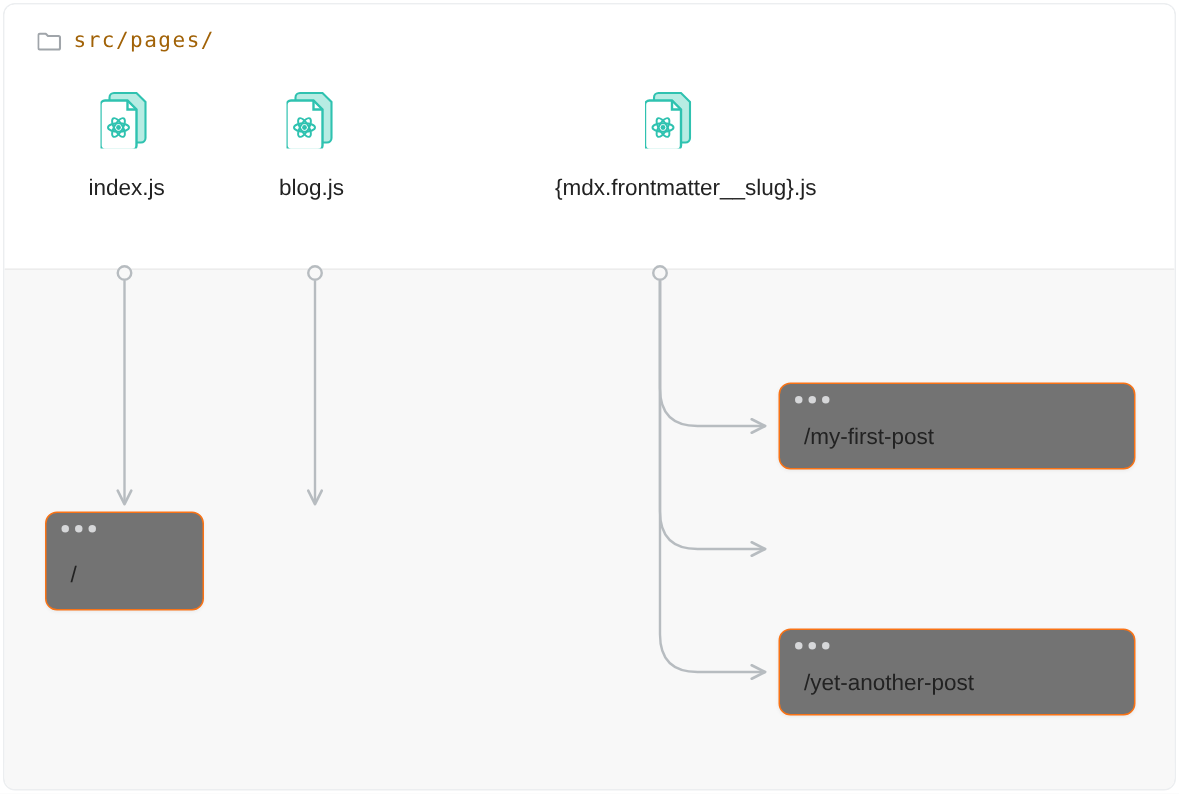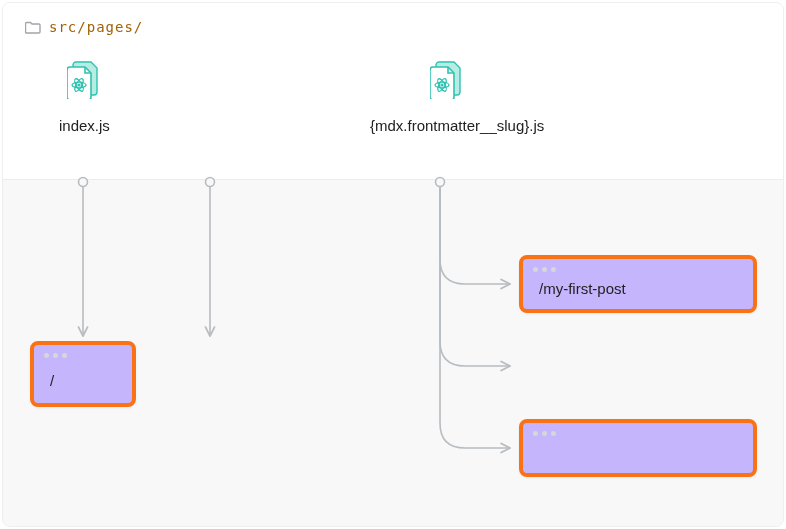--- a/index.html
+++ b/index.html
@@ -55,22 +55,22 @@
     width: 34px; height: 38px;
   }
   .file-label {
     font-size: 15px;
     color: #222;
     font-family: -apple-system, BlinkMacSystemFont, sans-serif;
     white-space: nowrap;
   }
   .page-card {
     position: absolute;
-    background: #c4b5fd;
-    border: 4px solid #f97316;
+    background: #737373;
+    border: 1px solid #f97316;
     border-radius: 8px;
     box-shadow: 0 1px 3px rgba(0,0,0,0.04), 0 1px 2px rgba(0,0,0,0.02);
   }
   .page-card .dots {
     position: absolute;
     top: 8px; left: 10px;
     display: flex; gap: 4px;
   }
   .page-card .dots span {
     width: 5px; height: 5px; border-radius: 50%;
@@ -120,20 +120,36 @@
           <circle r="1.6" fill="#2fc2b0"></circle>
           <ellipse rx="7" ry="2.8" fill="none" stroke="#2fc2b0" stroke-width="1.3"></ellipse>
           <ellipse rx="7" ry="2.8" fill="none" stroke="#2fc2b0" stroke-width="1.3" transform="rotate(60)"></ellipse>
           <ellipse rx="7" ry="2.8" fill="none" stroke="#2fc2b0" stroke-width="1.3" transform="rotate(-60)"></ellipse>
         </g>
       </svg>
     </span>
     <span class="file-label">index.js</span>
   </div>
 
+  <div class="file-node" style="left:183px; top:58px;">
+    <span>
+      <svg class="file-icon" viewBox="0 0 34 38">
+        <path d="M9 1 h15 l6 6 v24 a3 3 0 0 1 -3 3 h-18 a3 3 0 0 1 -3 -3 v-27 a3 3 0 0 1 3 -3 z" fill="#b7ece3" stroke="#2fc2b0" stroke-width="1.4"></path>
+        <path d="M3 6 h15 l6 6 v24 a3 3 0 0 1 -3 3 h-18 a3 3 0 0 1 -3 -3 v-27 a3 3 0 0 1 3 -3 z" fill="#ffffff" stroke="#2fc2b0" stroke-width="1.6"></path>
+        <path d="M18 6 v6 h6" fill="none" stroke="#2fc2b0" stroke-width="1.6"></path>
+        <g transform="translate(12,24)">
+          <circle r="1.6" fill="#2fc2b0"></circle>
+          <ellipse rx="7" ry="2.8" fill="none" stroke="#2fc2b0" stroke-width="1.3"></ellipse>
+          <ellipse rx="7" ry="2.8" fill="none" stroke="#2fc2b0" stroke-width="1.3" transform="rotate(60)"></ellipse>
+          <ellipse rx="7" ry="2.8" fill="none" stroke="#2fc2b0" stroke-width="1.3" transform="rotate(-60)"></ellipse>
+        </g>
+      </svg>
+    </span>
+    <span class="file-label">blog.js</span>
+  </div>
 
   <div class="file-node" style="left:367px; top:58px; align-items:flex-start;">
     <span style="margin-left:60px;">
       <svg class="file-icon" viewBox="0 0 34 38">
         <path d="M9 1 h15 l6 6 v24 a3 3 0 0 1 -3 3 h-18 a3 3 0 0 1 -3 -3 v-27 a3 3 0 0 1 3 -3 z" fill="#b7ece3" stroke="#2fc2b0" stroke-width="1.4"></path>
         <path d="M3 6 h15 l6 6 v24 a3 3 0 0 1 -3 3 h-18 a3 3 0 0 1 -3 -3 v-27 a3 3 0 0 1 3 -3 z" fill="#ffffff" stroke="#2fc2b0" stroke-width="1.6"></path>
         <path d="M18 6 v6 h6" fill="none" stroke="#2fc2b0" stroke-width="1.6"></path>
         <g transform="translate(12,24)">
           <circle r="1.6" fill="#2fc2b0"></circle>
           <ellipse rx="7" ry="2.8" fill="none" stroke="#2fc2b0" stroke-width="1.3"></ellipse>
@@ -183,15 +199,16 @@
     <div class="path">/my-first-post</div>
   </div>
 
 
   <div class="page-card wide" style="left:516px; top:416px;">
     <div class="dots">
         <span></span>
         <span></span>
         <span></span>
       </div>
+    <div class="path">/yet-another-post</div>
   </div>
 
 </div>
 
 </body></html>

